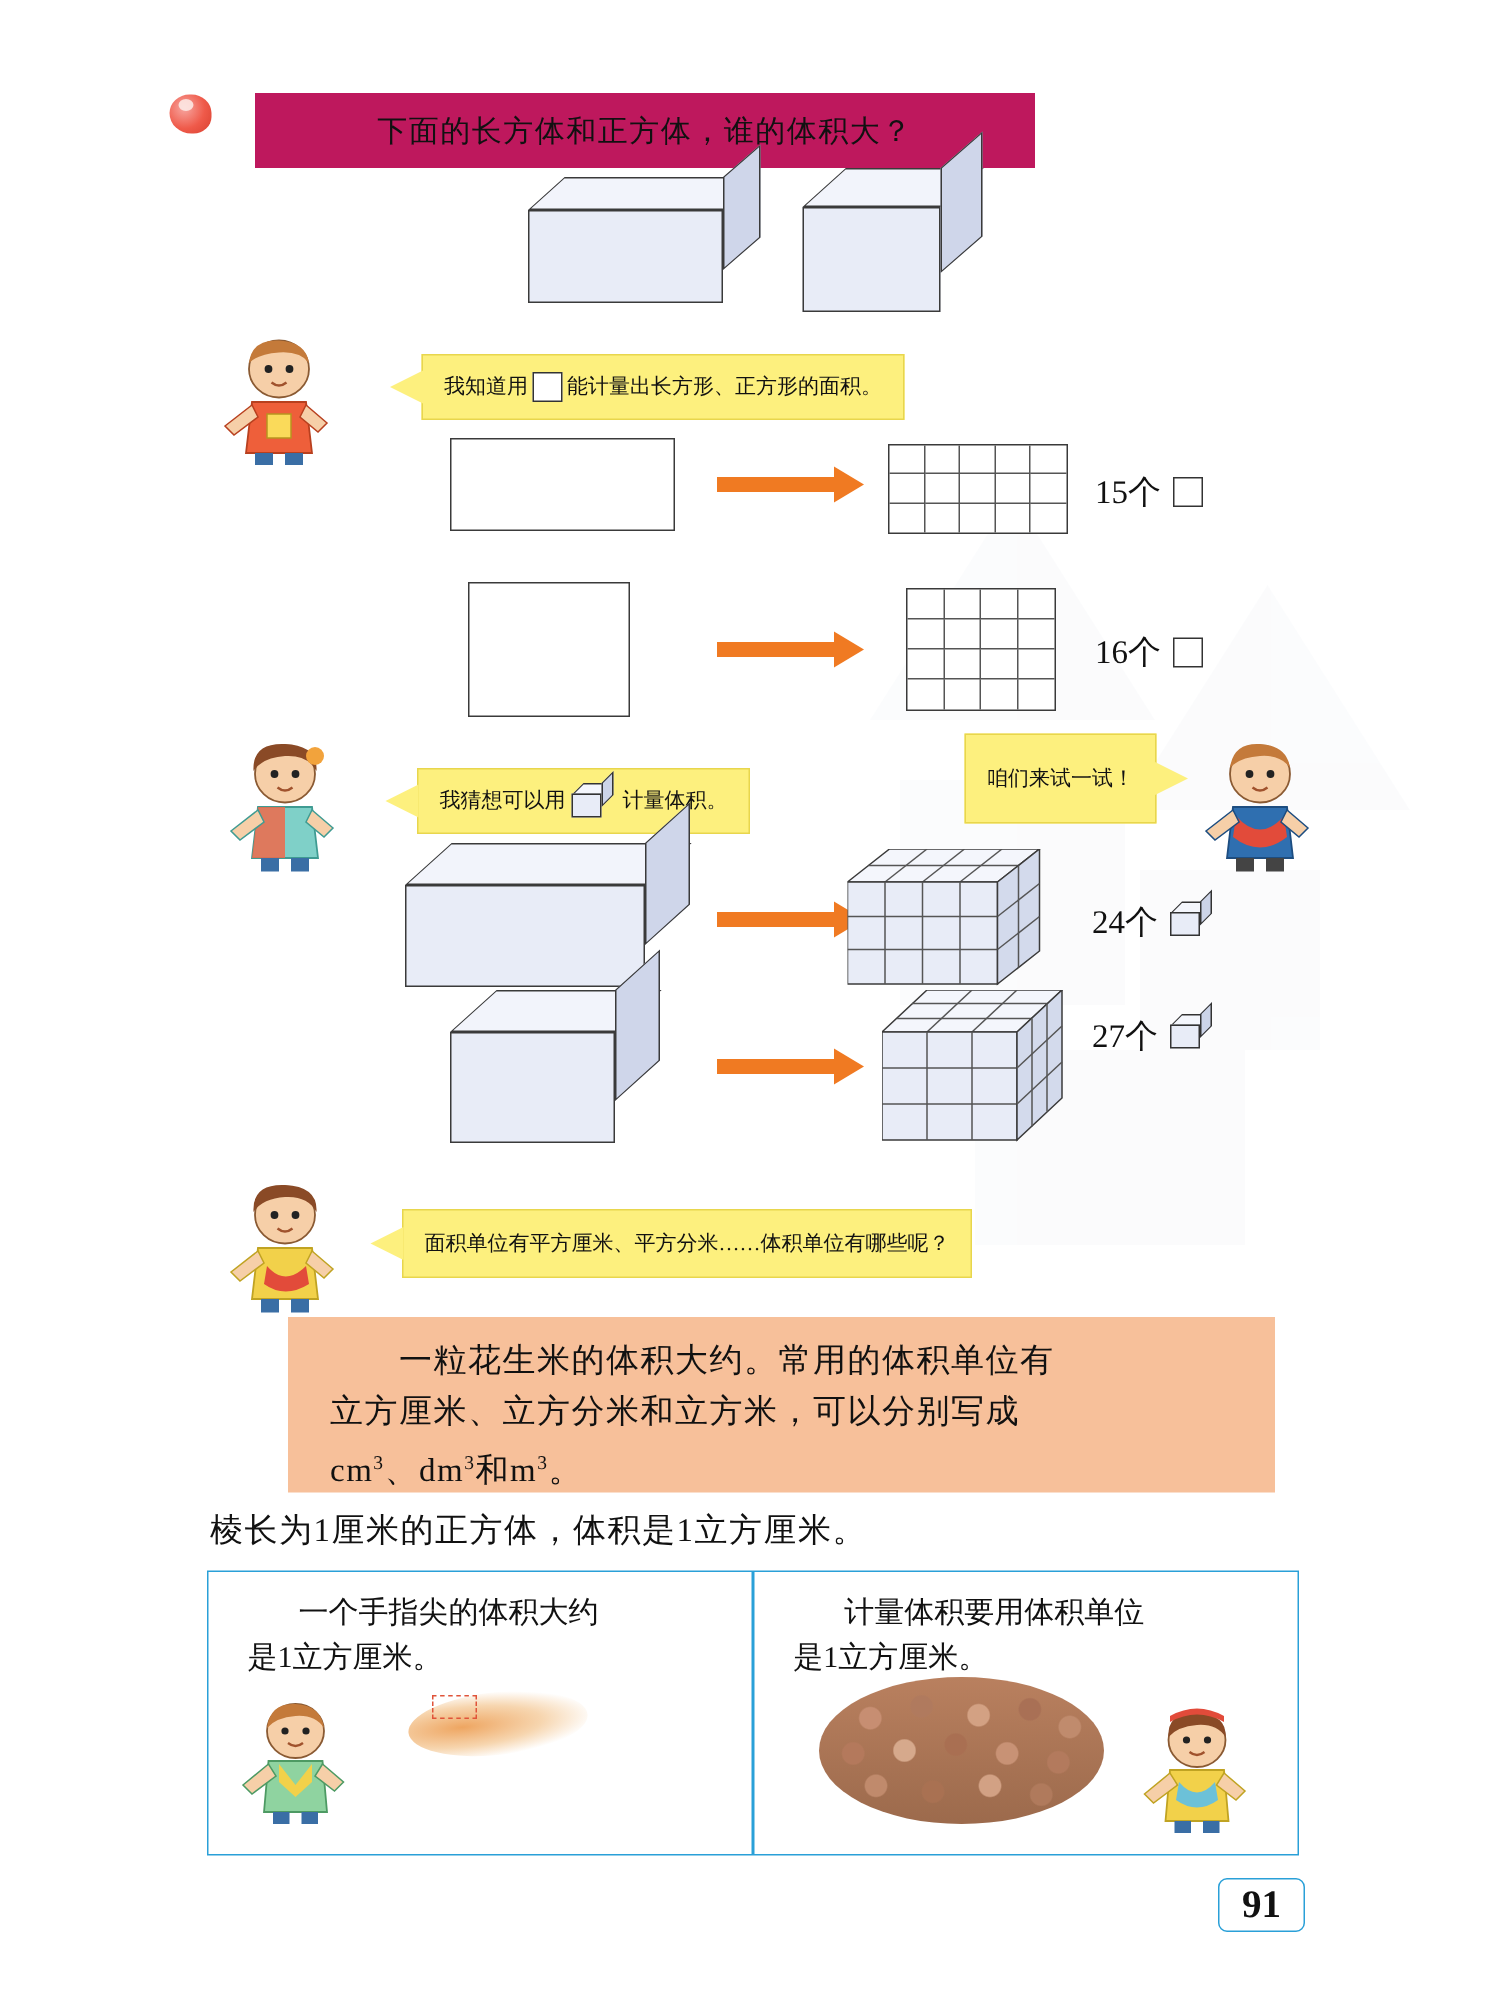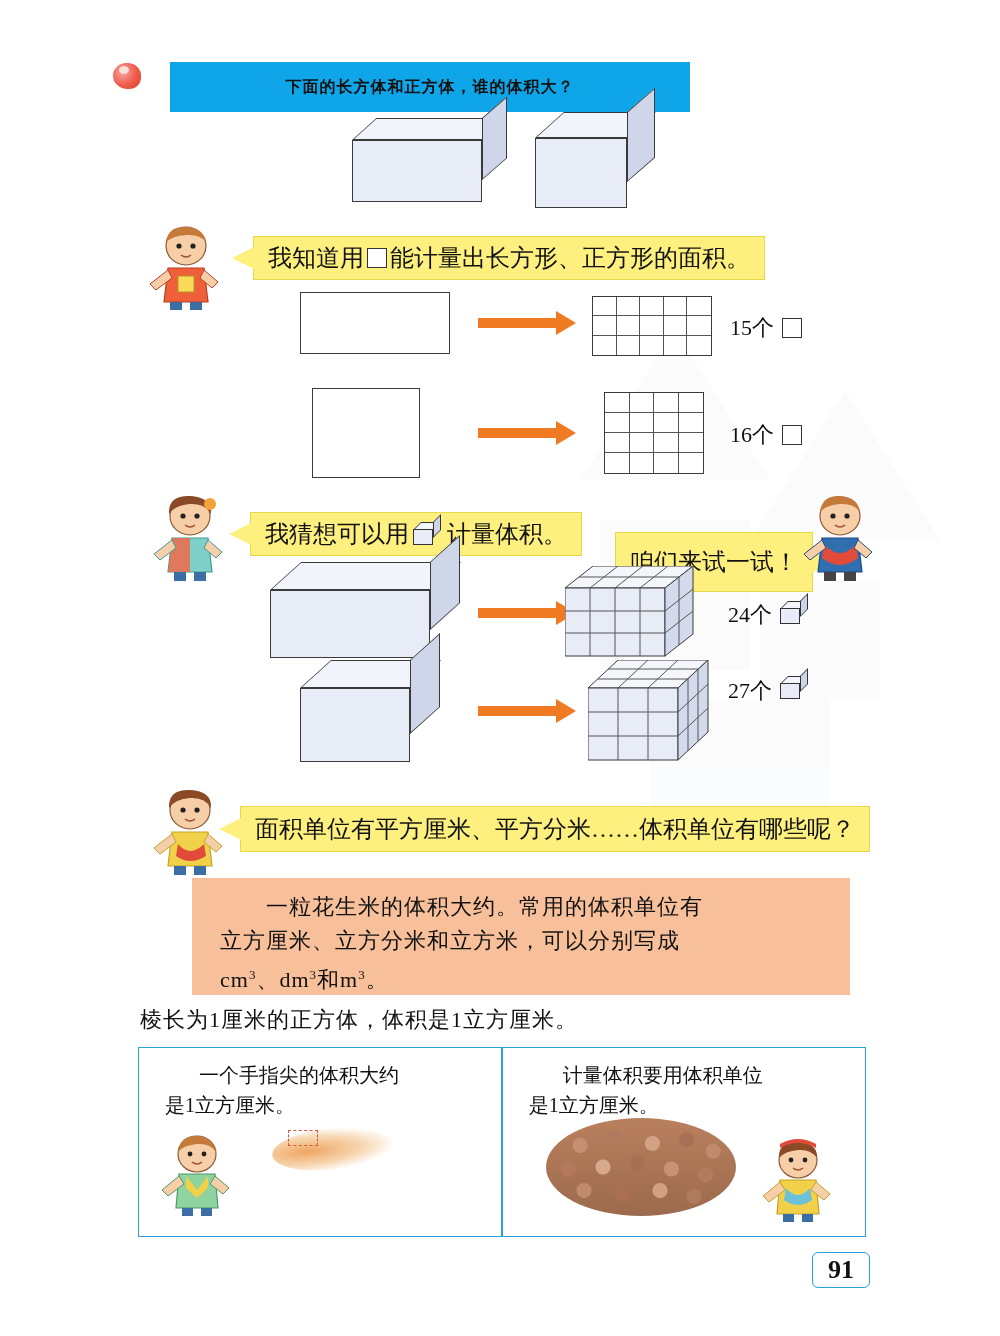--- a/index.html
+++ b/index.html
@@ -34,26 +34,25 @@
   .watermark .sq {
     position:absolute;
     background:#f4f6f9;
   }
 
   
   .q-banner {
     position: absolute;
     left: 170px; top: 62px;
     width: 520px; height: 50px;
-    background: #0ea5e9;
+    background: #be185d;
     display: flex; align-items: center; justify-content: center;
-    font-size: 16px;
+    font-size: 20px;
     letter-spacing: 1px;
     color: #111;
-    font-weight: bold;
   }
   .red-dot {
     position:absolute; left: 113px; top: 63px;
     width: 28px; height: 26px;
     border-radius: 50% 50% 45% 55%;
     background: radial-gradient(circle at 35% 35%, #f7a6a0 0%, #ef5a4a 55%, #d8402f 100%);
   }
   .red-dot::after{
     content:"";
     position:absolute; left:6px; top:3px;
@@ -67,23 +66,24 @@
   .box3d .top   { position:absolute; background:#f2f4fb; border:1.2px solid #3a3a3a; }
   .box3d .side  { position:absolute; background:#cfd6ea; border:1.2px solid #3a3a3a; }
 
   
   .bubble {
     position: absolute;
     background: #fdf07e;
     border: 1px solid #e8d64d;
     display:flex; align-items:center;
     padding: 0 14px;
-    font-size: 24px;
+    font-size: 14px;
     color:#111;
     white-space: nowrap;
+    margin-left: 28px;
   }
   .bubble.tail-left::before{
     content:"";
     position:absolute;
     left:-22px; top:50%;
     transform: translateY(-50%);
     border-top: 11px solid transparent;
     border-bottom: 11px solid transparent;
     border-right: 22px solid #fdf07e;
   }
@@ -354,21 +354,21 @@
   <div class="bubble tail-left" style="left:250px; top:512px; height:44px;">
     <span>我猜想可以用</span>
     <span class="inline-cube">
         <i class="t"></i>
         <i class="s"></i>
         <i class="f"></i>
       </span>
     <span>计量体积。</span>
   </div>
 
-  <div class="bubble tail-right" style="left:615px; top:532px; height:60px;">
+  <div class="bubble tail-right" style="left:615px; top:489px; height:60px;">
     <span>咱们来试一试！</span>
   </div>
 
   <div class="kid" style="left:800px; top:492px;">
     <svg width="80" height="90" viewBox="0 0 80 90">
       <ellipse cx="40" cy="24" rx="20" ry="19" fill="#f6cfa8" stroke="#8a5a33" stroke-width="1.2"></ellipse>
       <path d="M20 20 Q22 3 40 4 Q58 5 60 20 Q54 11 40 12 Q26 13 20 20Z" fill="#c47a3a"></path>
       <circle cx="33" cy="24" r="2.6" fill="#222"></circle>
         <circle cx="47" cy="24" r="2.6" fill="#222"></circle>
       <path d="M35 33 Q40 37 45 33" stroke="#a0522d" fill="none" stroke-width="1.6"></path>

